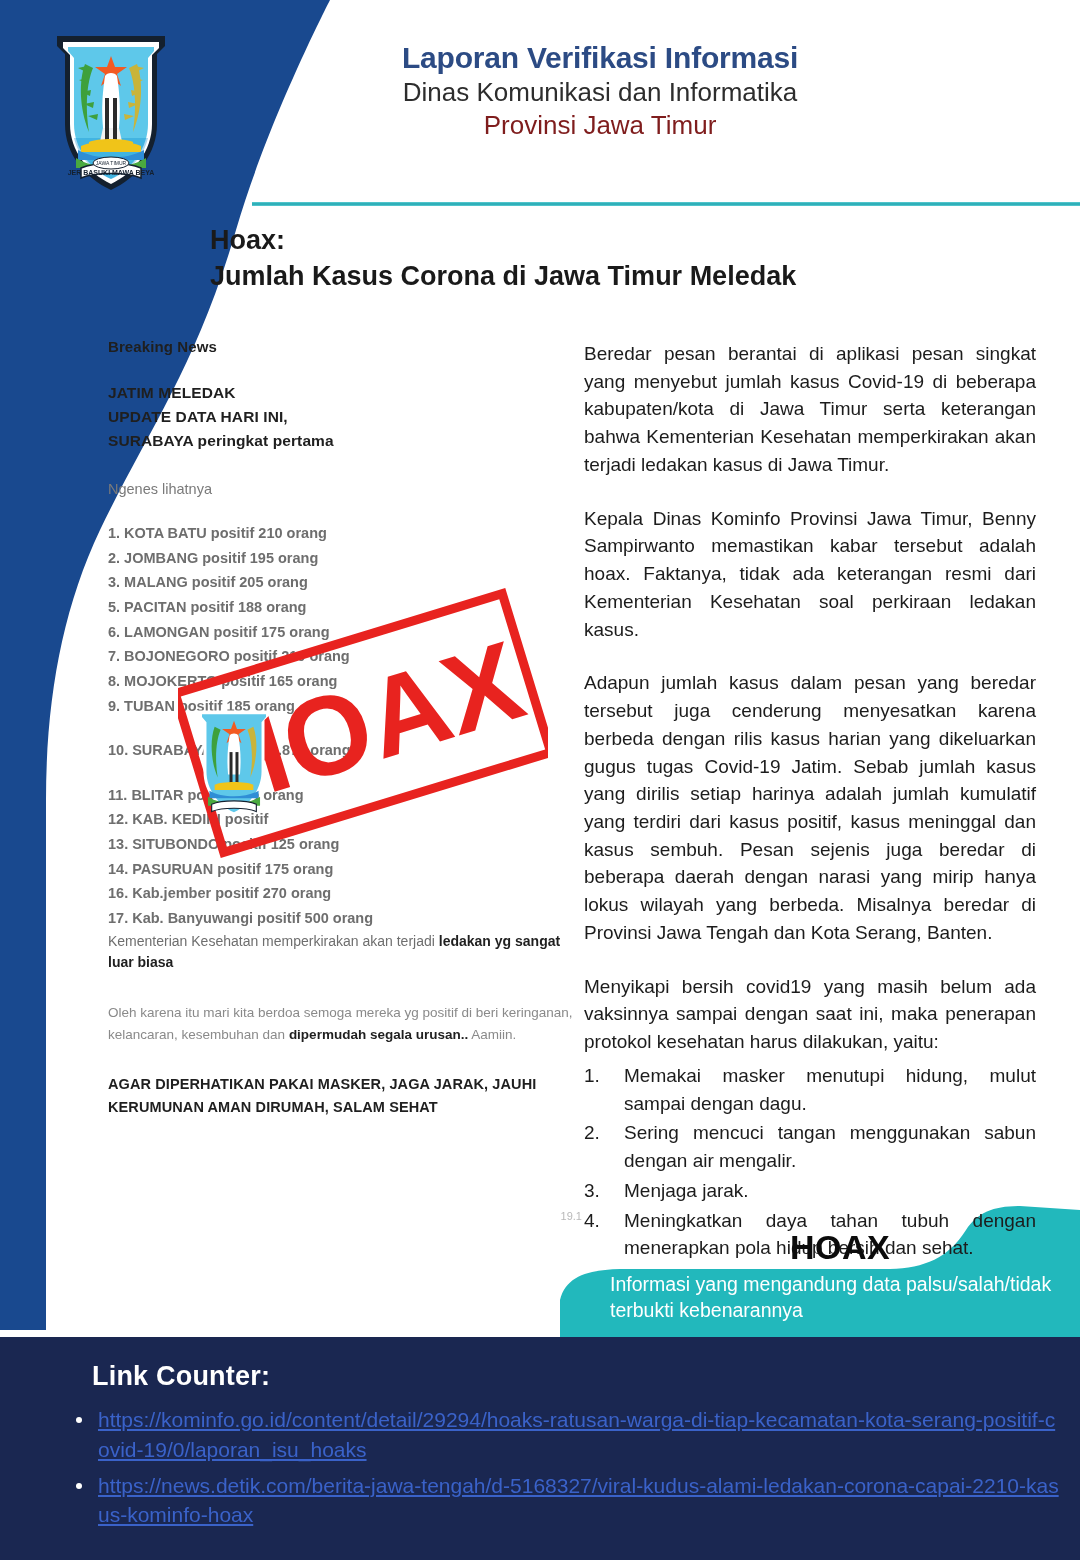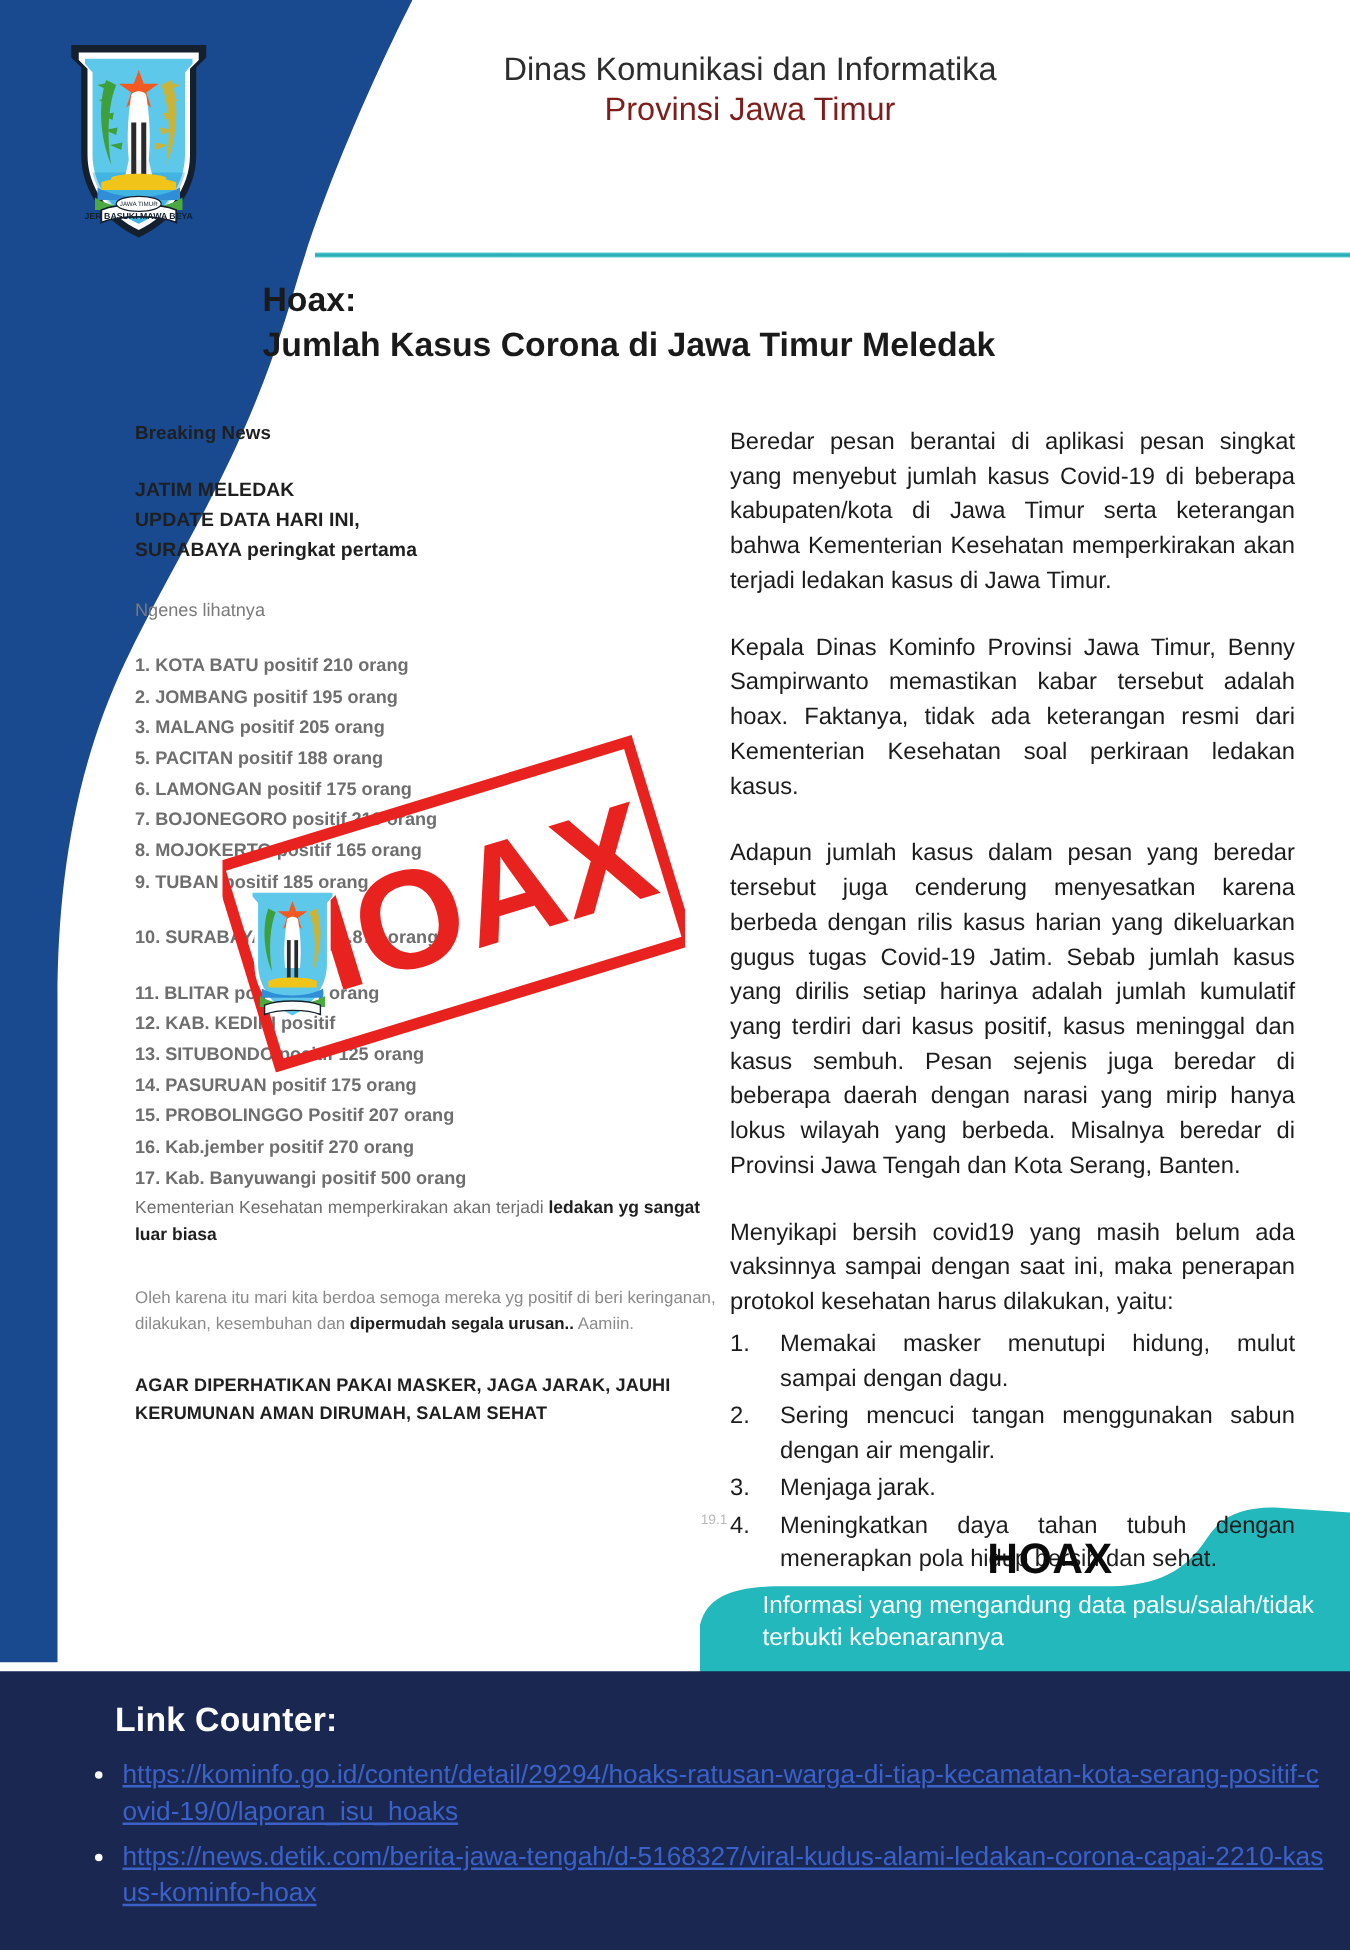--- a/index.html
+++ b/index.html
@@ -187,20 +187,21 @@
         <path d="M41,44 l-8,-4 l9,-2 Z M43,56 l-9,-4 l10,-2 Z M45,68 l-9,-4 l10,-2 Z M48,80 l-9,-4 l10,-2 Z M52,92 l-9,-4 l10,-2 Z" fill="#3ea03c"></path>
         <path d="M92,36 C98,52 98,80 88,104 C92,78 90,54 84,40 Z" fill="#c9b43a"></path>
         <path d="M91,44 l8,-4 l-9,-2 Z M89,56 l9,-4 l-10,-2 Z M87,68 l9,-4 l-10,-2 Z M84,80 l9,-4 l-10,-2 Z M80,92 l9,-4 l-10,-2 Z" fill="#c9b43a"></path>
         <path d="M36,140 C50,134 82,134 96,140 L96,150 C82,144 50,144 36,150 Z" fill="#ffffff" stroke="#14202e" stroke-width="1.5"></path>
         <text x="66" y="147" font-family="'Liberation Sans',sans-serif" font-size="7" font-weight="bold" fill="#14202e" text-anchor="middle">JER BASUKI MAWA BEYA</text>
         <ellipse cx="66" cy="135" rx="18" ry="6" fill="#ffffff" stroke="#14202e" stroke-width="1"></ellipse>
         <text x="66" y="137" font-family="'Liberation Sans',sans-serif" font-size="5" fill="#14202e" text-anchor="middle">JAWA TIMUR</text>
       </svg>
     </div>
     <div class="header-text">
+      <div class="header-title">Laporan Verifikasi Informasi</div>
       <div class="header-sub1">Dinas Komunikasi dan Informatika</div>
       <div class="header-sub2">Provinsi Jawa Timur</div>
     </div>
   </div>
   <div class="header-rule"></div>
 
   <div class="main-title">
     <div class="l1">Hoax:</div>
     <div class="l2">Jumlah Kasus Corona di Jawa Timur Meledak</div>
   </div>
@@ -229,27 +230,26 @@
     <div class="sp-gap"></div>
     <ol class="cities">
       <li>10. SURABAYA positif 11.876 orang</li>
     </ol>
     <div class="sp-gap"></div>
     <ol class="cities">
       <li>11. BLITAR positif 250 orang</li>
       <li>12. KAB. KEDIRI  positif</li>
       <li>13. SITUBONDO  positif 125 orang</li>
       <li>14. PASURUAN positif 175 orang</li>
-      <li>15. PROBOLINGGO Positif 207 orang</li>
       <li>16. Kab.jember positif 270 orang</li>
       <li>17. Kab. Banyuwangi positif 500 orang</li>
     </ol>
     <div class="note"><span>Kementerian Kesehatan memperkirakan akan terjadi </span><b>ledakan yg sangat luar biasa</b></div>
     <div class="sp-2"></div>
-    <div class="doa"><span>Oleh karena itu mari kita berdoa semoga mereka yg positif di beri keringanan, dilakukan, kesembuhan dan </span><b>dipermudah segala urusan..</b><span> Aamiin.</span></div>
+    <div class="doa"><span>Oleh karena itu mari kita berdoa semoga mereka yg positif di beri keringanan, kelancaran, kesembuhan dan </span><b>dipermudah segala urusan..</b><span> Aamiin.</span></div>
     <div class="sp-2"></div>
     <div class="footer-caps">AGAR DIPERHATIKAN PAKAI MASKER, JAGA JARAK, JAUHI KERUMUNAN AMAN DIRUMAH, SALAM SEHAT</div>
     <div class="ts">19.1</div>
   </div>
 
   <div class="stamp">
     <svg viewBox="0 0 370 270" aria-hidden="true">
       <g transform="rotate(-17 185 135)">
         <rect x="14" y="52" width="342" height="166" fill="none" stroke="#e8231f" stroke-width="9"></rect>
         <text x="185" y="175" font-family="'Liberation Sans',sans-serif" font-size="112" font-weight="bold" fill="#e8231f" text-anchor="middle">HOAX</text>

